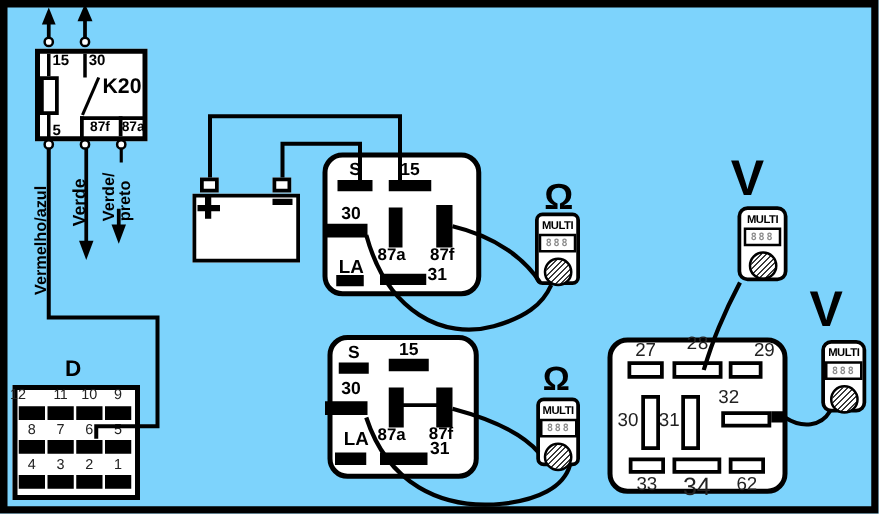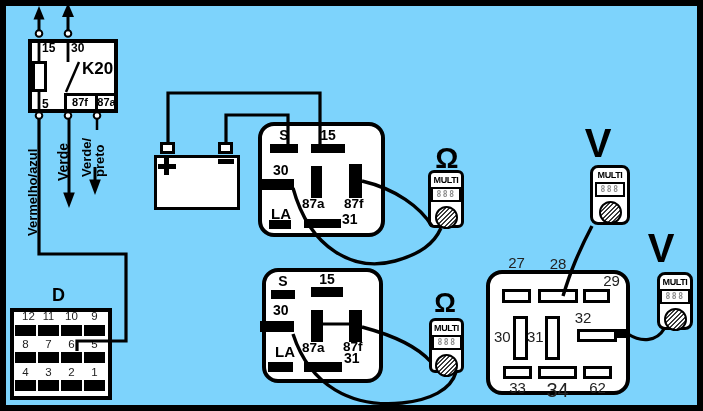--- a/index.html
+++ b/index.html
@@ -42,21 +42,21 @@
   <div class="lbl ctr" style="left:96px;top:97px;width:21px;font-size:11px;">87a</div>
 
   <div class="rot" style="left:26px;top:236px;width:118px;height:15px;font-size:13px;">Vermelho/azul</div>
   <div class="rot" style="left:56px;top:181px;width:47px;height:15px;font-size:14px;">Verde</div>
   <div class="rot" style="left:80px;top:177px;width:48px;height:13px;font-size:13px;">Verde/</div>
   <div class="rot" style="left:93px;top:177px;width:48px;height:13px;font-size:13px;">preto</div>
 
   <div class="lbl" style="left:52px;top:286px;font-size:18px;">D</div>
   <div class="box" style="left:10px;top:308px;width:102px;height:92px;"></div>
 
-  <div class="num ctr" style="left:18px;top:311px;width:21px;font-size:11.5px;">12</div>
+  <div class="num ctr" style="left:4px;top:311px;width:21px;font-size:11.5px;">12</div>
   <div class="num ctr" style="left:38px;top:311px;width:21px;font-size:11px;">11</div>
   <div class="num ctr" style="left:61px;top:311px;width:21px;font-size:11.5px;">10</div>
   <div class="num ctr" style="left:84px;top:311px;width:21px;font-size:11.5px;">9</div>
   <div class="pad" style="left:15px;top:325px;width:21px;height:11px;"></div>
   <div class="pad" style="left:38px;top:325px;width:21px;height:11px;"></div>
   <div class="pad" style="left:61px;top:325px;width:21px;height:11px;"></div>
   <div class="pad" style="left:84px;top:325px;width:21px;height:11px;"></div>
 
   <div class="num ctr" style="left:15px;top:339px;width:21px;font-size:11.5px;">8</div>
   <div class="num ctr" style="left:38px;top:339px;width:21px;font-size:11.5px;">7</div>
@@ -113,22 +113,22 @@
   <div class="lbl" style="left:344px;top:351px;font-size:14px;">31</div>
   <div class="pad" style="left:271px;top:290px;width:24px;height:9px;"></div>
   <div class="pad" style="left:311px;top:287px;width:32px;height:10px;"></div>
   <div class="pad" style="left:260px;top:321px;width:34px;height:11px;"></div>
   <div class="pad" style="left:311px;top:310px;width:12px;height:32px;"></div>
   <div class="pad" style="left:349px;top:310px;width:13px;height:32px;"></div>
   <div class="pad" style="left:268px;top:362px;width:25px;height:10px;"></div>
   <div class="pad" style="left:304px;top:362px;width:38px;height:10px;"></div>
 
   <div class="box rbox" style="left:486px;top:270px;width:144px;height:125px;"></div>
-  <div class="num ctr" style="left:502px;top:255px;width:29px;font-size:15px;">27</div>
-  <div class="num ctr" style="left:538px;top:256px;width:40px;font-size:15px;">28</div>
+  <div class="num ctr" style="left:502px;top:273px;width:29px;font-size:15px;">27</div>
+  <div class="num ctr" style="left:538px;top:268px;width:40px;font-size:15px;font-family:Liberation Mono, monospace;">28</div>
   <div class="num ctr" style="left:598px;top:273px;width:27px;font-size:15px;">29</div>
   <div class="opad" style="left:502px;top:289px;width:29px;height:14px;"></div>
   <div class="opad" style="left:538px;top:289px;width:40px;height:14px;"></div>
   <div class="opad" style="left:583px;top:289px;width:27px;height:14px;"></div>
   <div class="num" style="left:494px;top:329px;font-size:15px;">30</div>
   <div class="num" style="left:527px;top:329px;font-size:15px;">31</div>
   <div class="num ctr" style="left:563px;top:310px;width:40px;font-size:15px;">32</div>
   <div class="opad" style="left:513px;top:316px;width:15px;height:44px;"></div>
   <div class="opad" style="left:545px;top:316px;width:15px;height:44px;"></div>
   <div class="opad" style="left:577px;top:329px;width:40px;height:13px;"></div>

